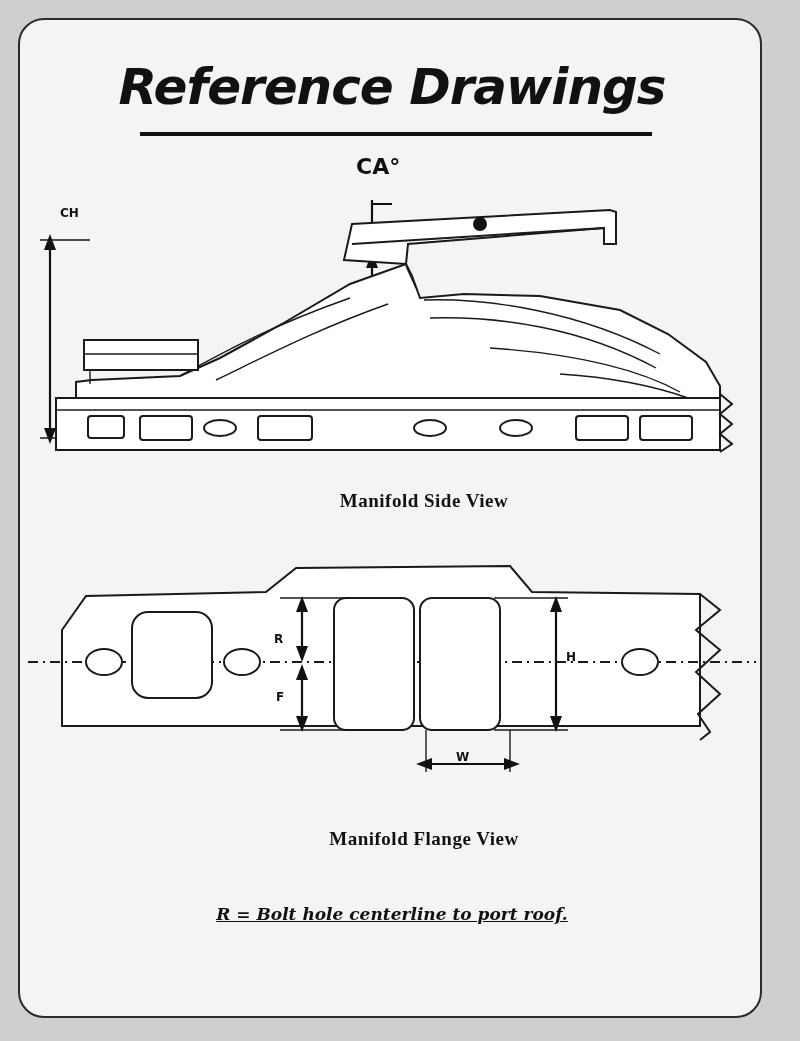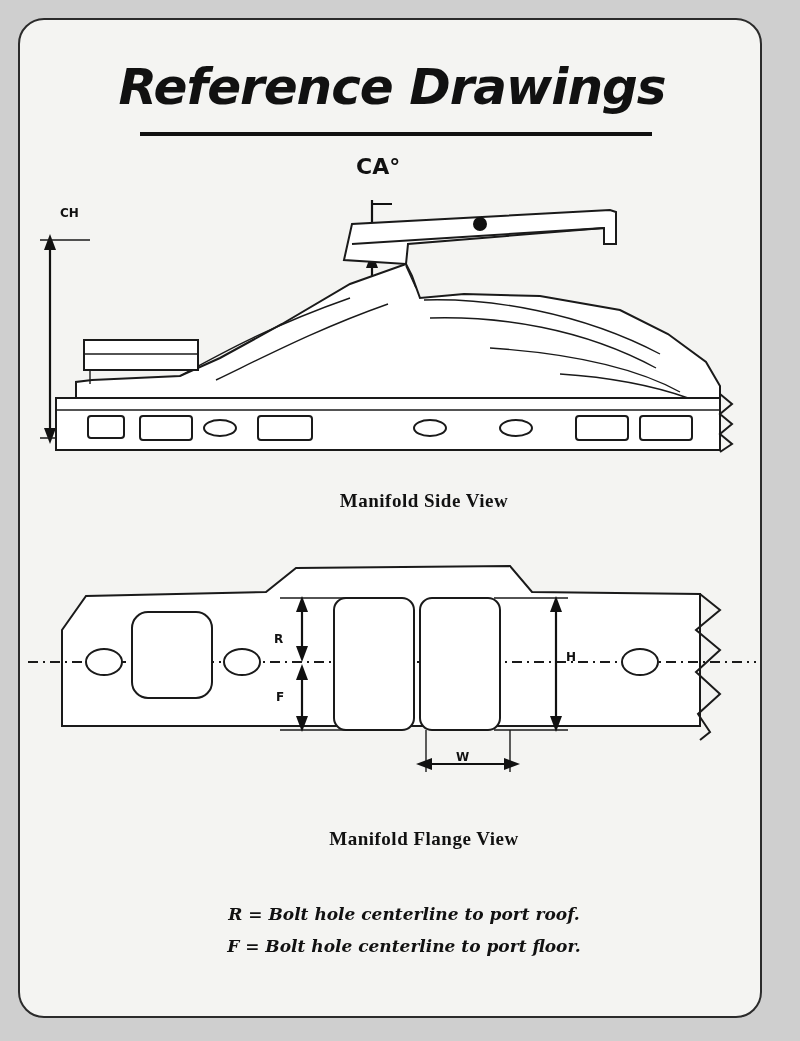--- a/index.html
+++ b/index.html
@@ -61,27 +61,28 @@
     font-family: Liberation Serif, serif;
     font-weight: bold;
     font-size: 19px;
     color: #111111;
     letter-spacing: 0.5px;
     margin-left: 32px;
   }
   .legend {
     position: absolute;
     width: 744px;
-    left: 12px;
+    left: 0;
     text-align: center;
     font-family: "DejaVu Serif", serif;
     font-style: italic;
     font-weight: bold;
     font-size: 17px;
     color: #111111;
+    text-decoration: underline;
   }
   .dimlabel {
     position: absolute;
     font-family: "DejaVu Sans", sans-serif;
     font-weight: bold;
     font-size: 12px;
     color: #111111;
   }
   svg { display: block; }
   .ln { fill: none; stroke: #1a1a1a; stroke-width: 2; }
@@ -223,16 +224,15 @@
       </svg>
       <div class="dimlabel" style="left:254px; top:82px;">R</div>
       <div class="dimlabel" style="left:256px; top:140px;">F</div>
       <div class="dimlabel" style="left:546px; top:100px;">H</div>
       <div class="dimlabel" style="left:436px; top:200px;">W</div>
     </div>
 
     <div class="caption" style="top:808px;">Manifold Flange View</div>
 
     <div class="legend" style="top:884px;">R = Bolt hole centerline to port roof.</div>
-    <div class="legend" style="top:916px;">F = Bolt hole centerline to port floor.</div>
 
   </div>
 </div>
 
 </body></html>

